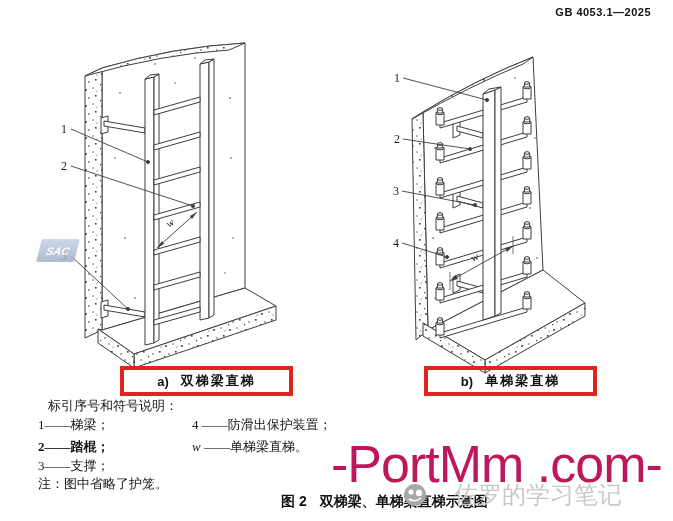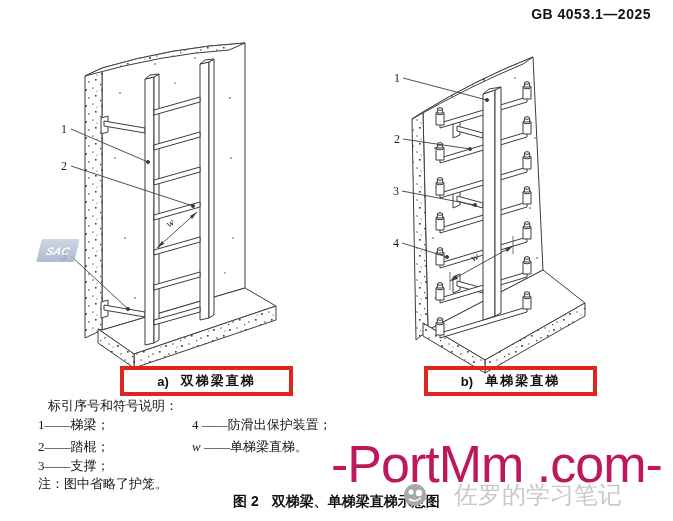--- a/index.html
+++ b/index.html
@@ -2,42 +2,42 @@
 <html><head>
 <meta charset="utf-8">
 <style>
   html,body{margin:0;padding:0;}
   body{
     width:673px;height:521px;position:relative;background:#ffffff;overflow:hidden;
     font-family:"Liberation Serif","DejaVu Serif",serif;color:#1a1a1a;
   }
   .std-no{
     position:absolute;top:6px;right:22px;font-family:"Liberation Sans",sans-serif;
-    font-weight:bold;font-size:14px;letter-spacing:.5px;color:#111;
+    font-weight:bold;font-size:11px;letter-spacing:.5px;color:#111;
   }
   .fig-svg{position:absolute;z-index:1;}
   .fig-a{left:35px;top:38px;}
   .fig-b{left:375px;top:38px;}
   .redbox{
     position:absolute;z-index:2;box-sizing:border-box;width:173px;height:30px;
     border:4px solid #e2241e;display:flex;align-items:center;justify-content:center;
     font-family:"Liberation Sans",sans-serif;font-weight:bold;font-size:13px;color:#111;
     background:transparent;
   }
   .redbox .pfx{margin-right:12px;}
   .redbox .ttl{letter-spacing:2px;}
   .box-a{left:120px;top:366px;}
   .box-b{left:424px;top:366px;}
   .legend-line{position:absolute;z-index:2;font-size:13px;white-space:nowrap;color:#151515;}
   .sym-italic{font-style:italic;font-family:"Liberation Serif",serif;}
   .fig-caption{
     position:absolute;left:233px;top:493px;z-index:3;font-family:"Liberation Sans",sans-serif;
     font-weight:bold;font-size:14px;color:#111;white-space:nowrap;
   }
-  .fig-caption .cap-label{margin-right:13px;}
+  .fig-caption .cap-label{margin-right:13px;margin-left:48px;}
   .wm-gray{
     position:absolute;left:402px;top:479px;z-index:4;display:flex;align-items:center;gap:12px;
     font-family:"Liberation Sans",sans-serif;font-size:24px;color:#c8c8c8;white-space:nowrap;
   }
   .wm-gray .gap2{margin-left:14px;}
   .wm-site{
     position:absolute;left:331px;top:438px;z-index:5;font-family:"Liberation Sans",sans-serif;
     font-size:52px;font-weight:500;letter-spacing:-1px;color:#be185d;line-height:1;white-space:nowrap;
   }
   .sac{
@@ -268,21 +268,21 @@
   <span class="ttl">单梯梁直梯</span>
 </div>
 
 <div class="legend-line" style="left:48px;top:397px;text-align:center;">标引序号和符号说明：</div>
 <div class="legend-line" style="left:38px;top:416px;text-align:center;">
   <span>1</span><span>——梯梁；</span>
 </div>
 <div class="legend-line" style="left:192px;top:416px;text-align:right;">
   <span>4</span><span> ——防滑出保护装置；</span>
 </div>
-<div class="legend-line" style="left:38px;top:438px;">
+<div class="legend-line" style="left:38px;top:438px;font-weight:bold;">
   <span>2</span><span>——踏棍；</span>
 </div>
 <div class="legend-line" style="left:192px;top:438px;">
   <span class="sym-italic">w</span><span> ——单梯梁直梯。</span>
 </div>
 <div class="legend-line" style="left:38px;top:457px;">
   <span>3</span><span>——支撑；</span>
 </div>
 <div class="legend-line" style="left:38px;top:475px;text-align:center;">注：图中省略了护笼。</div>
 

